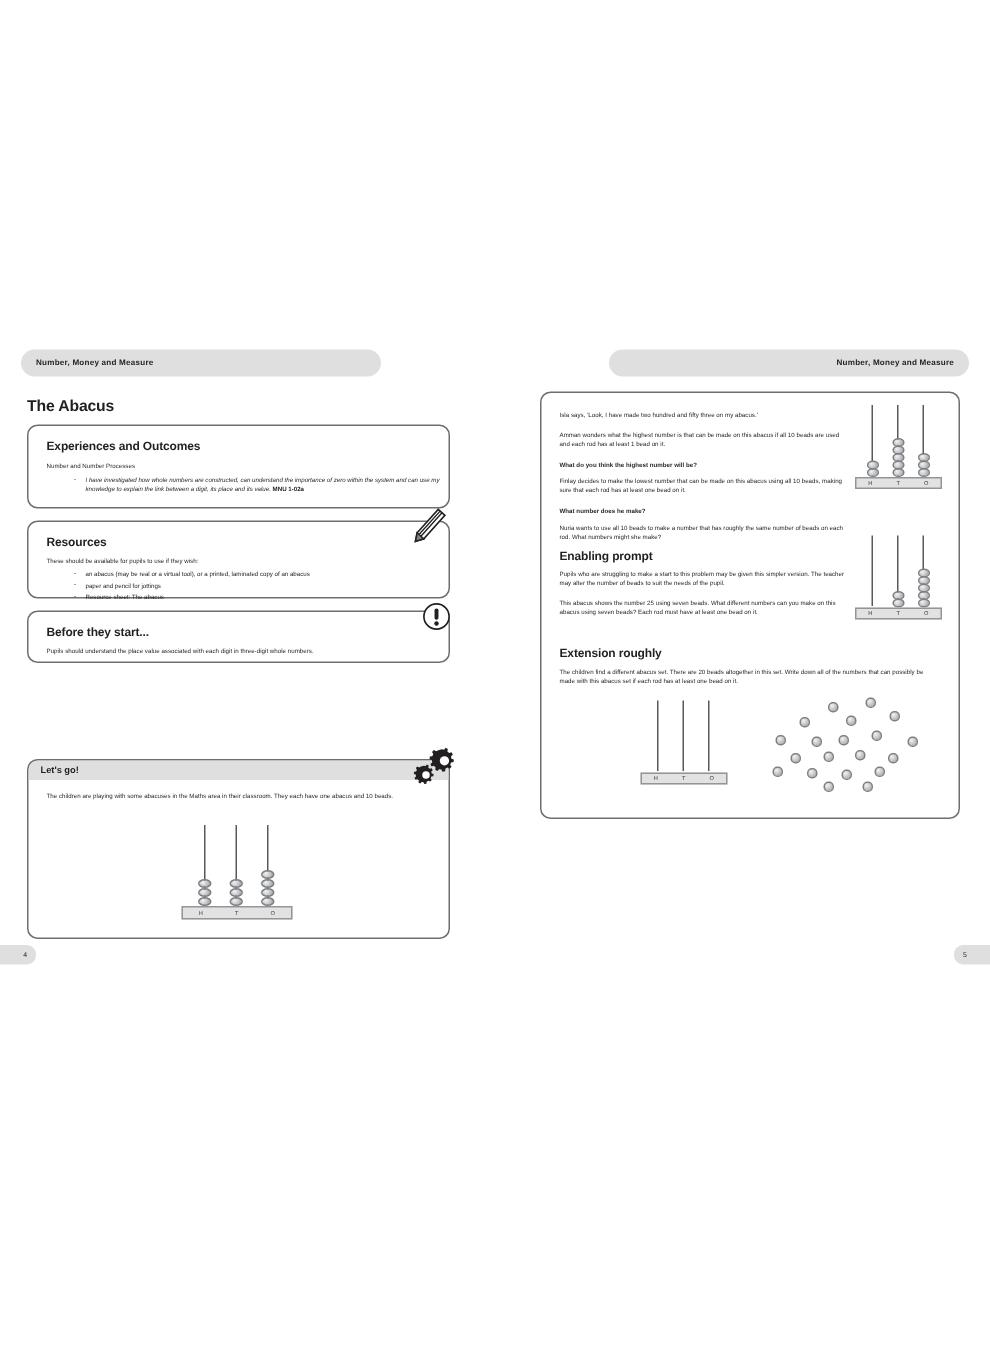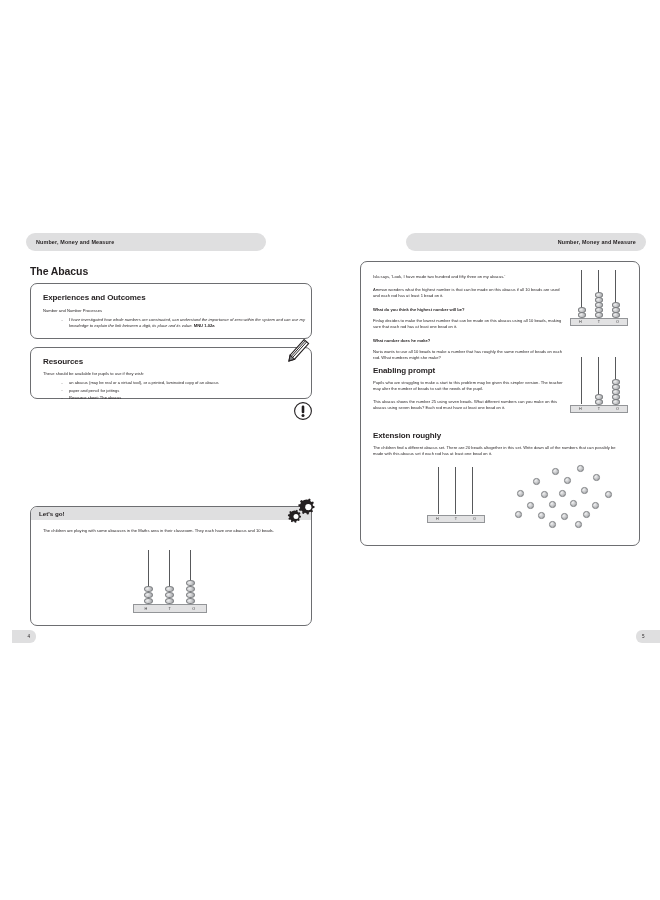--- a/index.html
+++ b/index.html
@@ -23,21 +23,21 @@
     top: 225;
     width: 660px;
   }
 
   .page {
     position: absolute;
     top: 0;
     width: 330px;
     height: 430px;
   }
-  .page-left  { left: 12px; }
+  .page-left  { left: 0; }
   .page-right { left: 330px; }
 
   
   .runhead {
     position: absolute;
     top: 8px;
     height: 18px;
     background: #dfdfe0;
     border-radius: 9px;
     display: flex;
@@ -247,20 +247,24 @@
       <svg viewBox="0 0 34 34" width="34" height="34">
         <g transform="rotate(42 17 17)">
           <path d="M14 3 L20 3 L20 24 L17 29 L14 24 Z" fill="#ffffff" stroke="#231f20" stroke-width="1.1"></path>
           <line x1="15.7" y1="3" x2="15.7" y2="24" stroke="#231f20" stroke-width="0.9"></line>
           <line x1="17.4" y1="3" x2="17.4" y2="24" stroke="#231f20" stroke-width="0.9"></line>
           <path d="M14 24 L20 24 L17 29 Z" fill="#808285" stroke="#231f20" stroke-width="1"></path>
         </g>
       </svg>
     </div>
 
+    <div class="panel" style="left:18px; top:182px; width:282px; height:35px;">
+      <div class="panel-h" style="position:absolute; left:12px; top:9px;">Before they start...</div>
+      <div class="panel-p" style="position:absolute; left:12px; top:23px; width:258px;">Pupils should understand the place value associated with each digit in three-digit whole numbers.</div>
+    </div>
 
     <div class="icon-exclaim" style="left:281px; top:176px;">
       <svg viewBox="0 0 20 20" width="20" height="20">
         <circle cx="10" cy="10" r="8.4" fill="#ffffff" stroke="#231f20" stroke-width="1.1"></circle>
         <rect x="8.7" y="4.6" width="2.6" height="7.6" rx="1.2" fill="#231f20"></rect>
         <circle cx="10" cy="14.6" r="1.5" fill="#231f20"></circle>
       </svg>
     </div>
 
     <div class="panel" style="left:18px; top:281px; width:282px; height:120px; overflow:hidden;">

